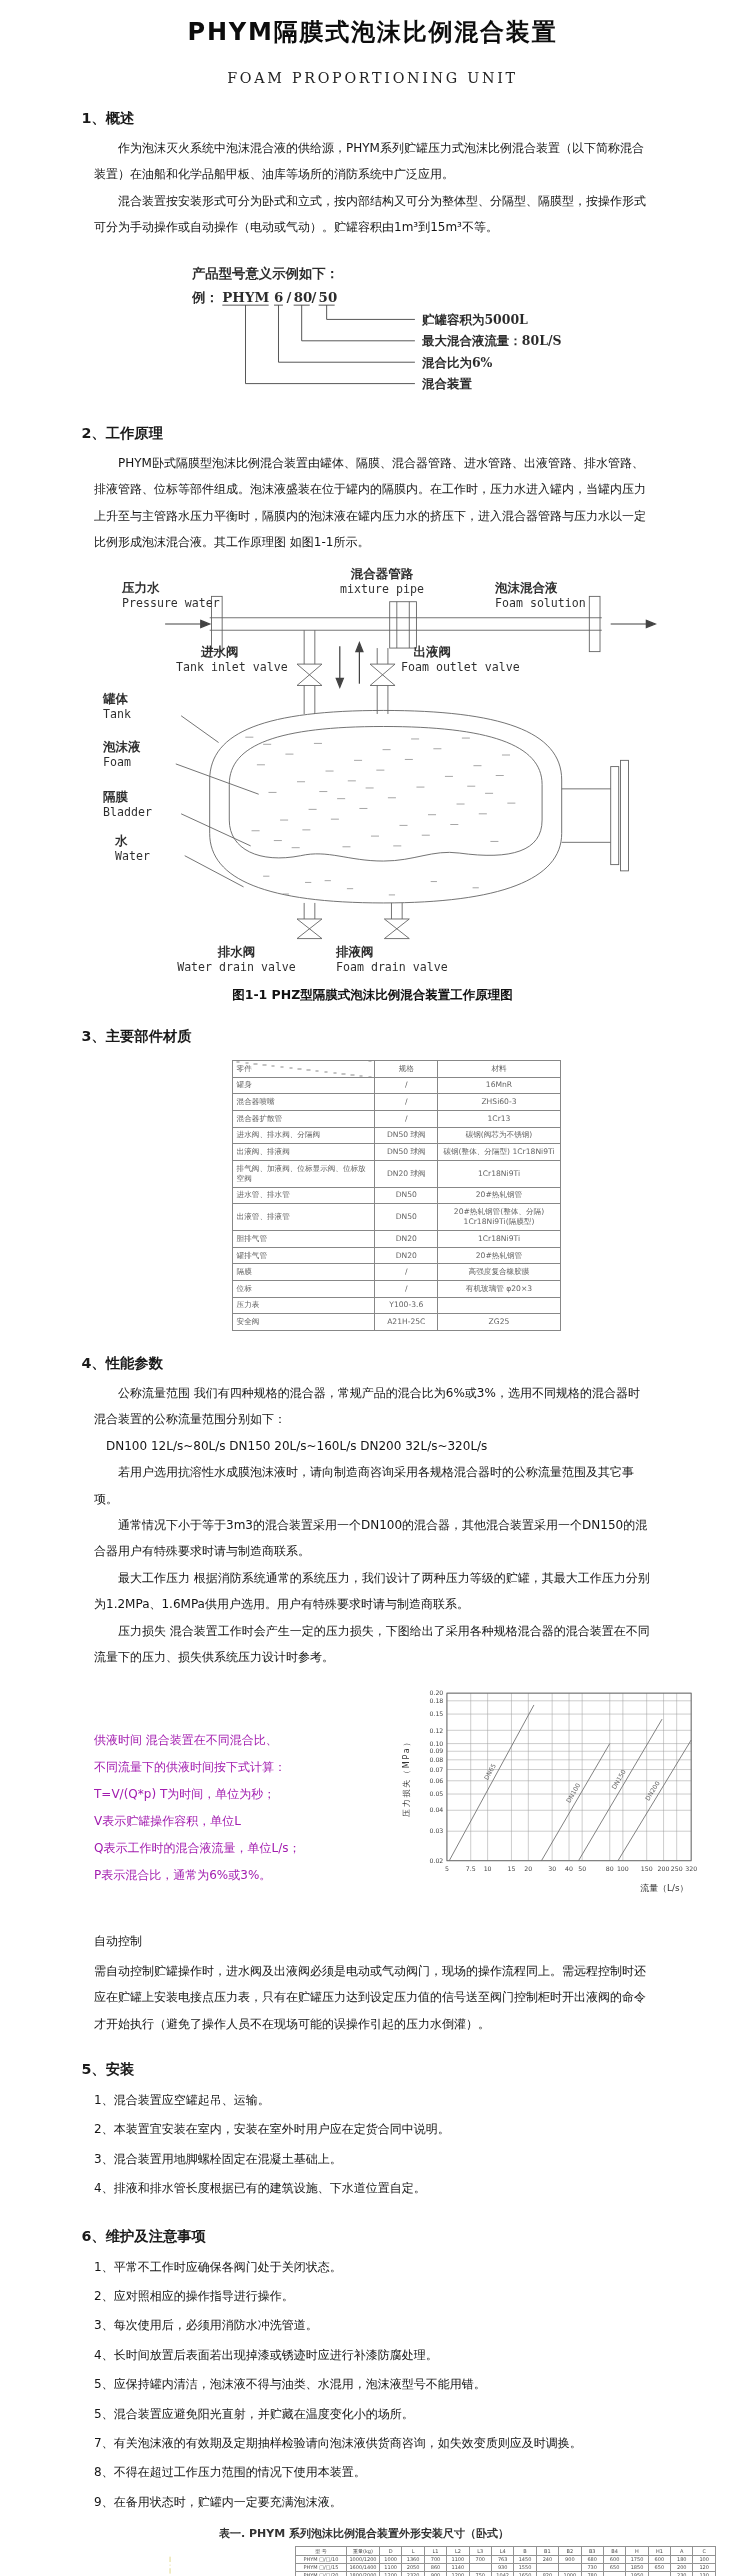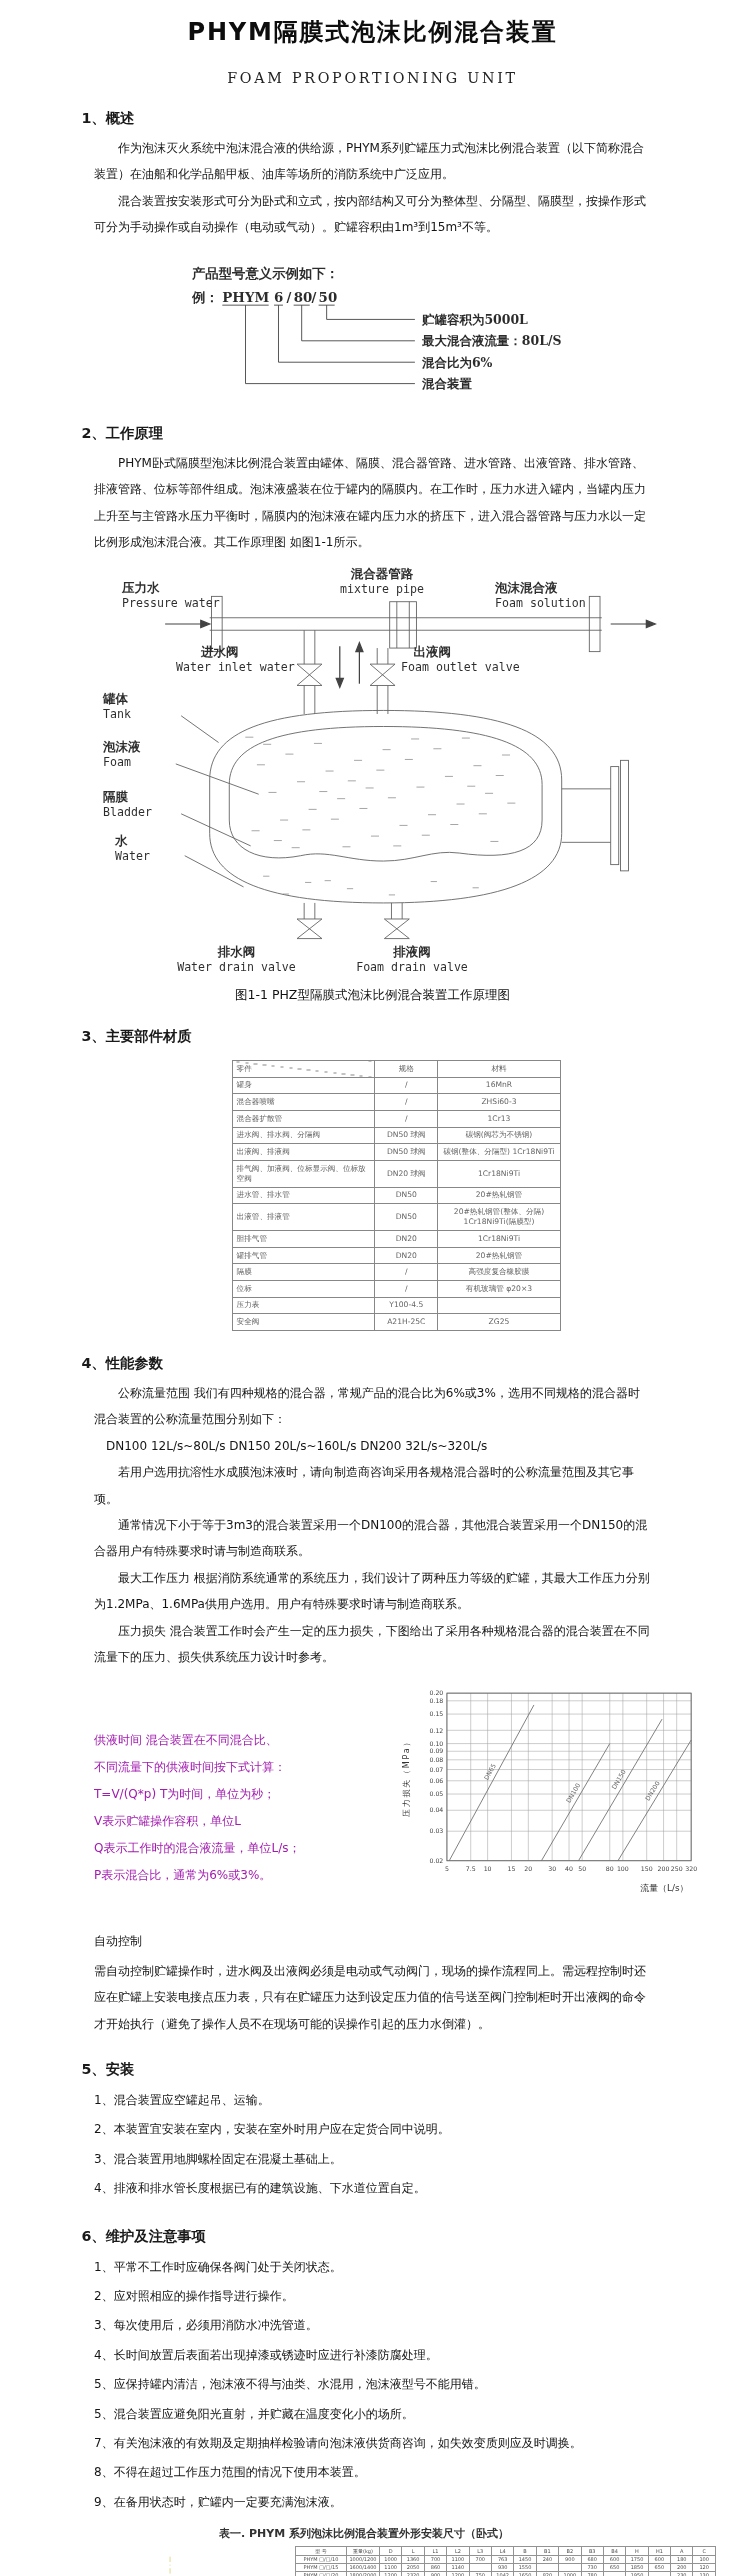--- a/index.html
+++ b/index.html
@@ -15,21 +15,21 @@
   
   .model-diagram{margin:23px 0 5.3px 98px;}
   .model-diagram text{font-family:"DejaVu Serif",serif;font-weight:bold;fill:#1a1a1a;}
   
   .scan{filter:blur(0.2px);opacity:.92;}
   
   .fig-wrap{position:relative;width:606px;height:419px;margin:10.7px auto 1.8px -18px;}
   .fl{position:absolute;line-height:1.25;}
   .fl .cn{font-size:12.5px;font-weight:600;color:#1c1c1c;display:block;}
   .fl .en{font-family:"DejaVu Sans Mono",monospace;font-size:11.6px;color:#1c1c1c;display:block;}
-  .fig-caption{font-size:12.5px;font-weight:normal;margin-top:1px;}
+  .fig-caption{font-size:12.5px;font-weight:bold;margin-top:1px;}
   
   .mat-table{border-collapse:collapse;margin:14.3px 0 0 138px;color:#555;}
   .mat-table th,.mat-table td{border:0.9px solid #7d7d7d;font-weight:normal;font-size:7.6px;
     padding:2.7px 3.6px;line-height:1.35;text-align:center;}
   .mat-table td:first-child{text-align:left;}
   .mat-table th:first-child{width:134px;background:
     linear-gradient(to top right,transparent 49.4%,#7d7d7d 49.4%,#7d7d7d 50.6%,transparent 50.6%);
     text-align:left;vertical-align:bottom;}
   .mat-table th:nth-child(2),.mat-table td:nth-child(2){width:55px;}
   .mat-table th:nth-child(3),.mat-table td:nth-child(3){width:114px;}
@@ -223,21 +223,21 @@
     <div class="fl" style="left:46px;top:14.3px;">
       <span class="cn">压力水</span>
       <span class="en">Pressure water</span>
     </div>
     <div class="fl" style="left:419px;top:14.3px;">
       <span class="cn">泡沫混合液</span>
       <span class="en">Foam solution</span>
     </div>
     <div class="fl" style="left:100px;top:78px;">
       <span class="cn" style="padding-left:25px;">进水阀</span>
-      <span class="en">Water inlet water</span>
+      <span class="en">Tank inlet valve</span>
     </div>
     <div class="fl" style="left:325px;top:78px;">
       <span class="cn" style="padding-left:12.5px;">出液阀</span>
       <span class="en">Foam outlet valve</span>
     </div>
     <div class="fl" style="left:27px;top:125px;">
       <span class="cn">罐体</span>
       <span class="en">Tank</span>
     </div>
     <div class="fl" style="left:27px;top:173px;">
@@ -249,21 +249,21 @@
       <span class="en">Bladder</span>
     </div>
     <div class="fl" style="left:39px;top:267px;">
       <span class="cn">水</span>
       <span class="en">Water</span>
     </div>
     <div class="fl" style="left:89px;top:378px;width:143px;text-align:center;">
       <span class="cn">排水阀</span>
       <span class="en">Water drain valve</span>
     </div>
-    <div class="fl" style="left:260px;top:378px;width:152px;text-align:center;">
+    <div class="fl" style="left:260px;top:378px;width:152px;">
       <span class="cn">排液阀</span>
       <span class="en">Foam drain valve</span>
     </div>
   </div>
   <div class="center fig-caption">图1-1 PHZ型隔膜式泡沫比例混合装置工作原理图</div>
 
   <div class="sec-h">3、主要部件材质</div>
   <table class="mat-table scan">
       <thead>
         <tr>
@@ -328,21 +328,21 @@
           <td>/</td>
           <td>高强度复合橡胶膜</td>
         </tr>
         <tr>
           <td>位标</td>
           <td>/</td>
           <td>有机玻璃管 φ20×3</td>
         </tr>
         <tr>
           <td>压力表</td>
-          <td>Y100-4.5</td>
+          <td>Y100-3.6</td>
           <td></td>
         </tr>
         <tr>
           <td>安全阀</td>
           <td>A21H-25C</td>
           <td>ZG25</td>
         </tr>
       </tbody>
     </table>
 

